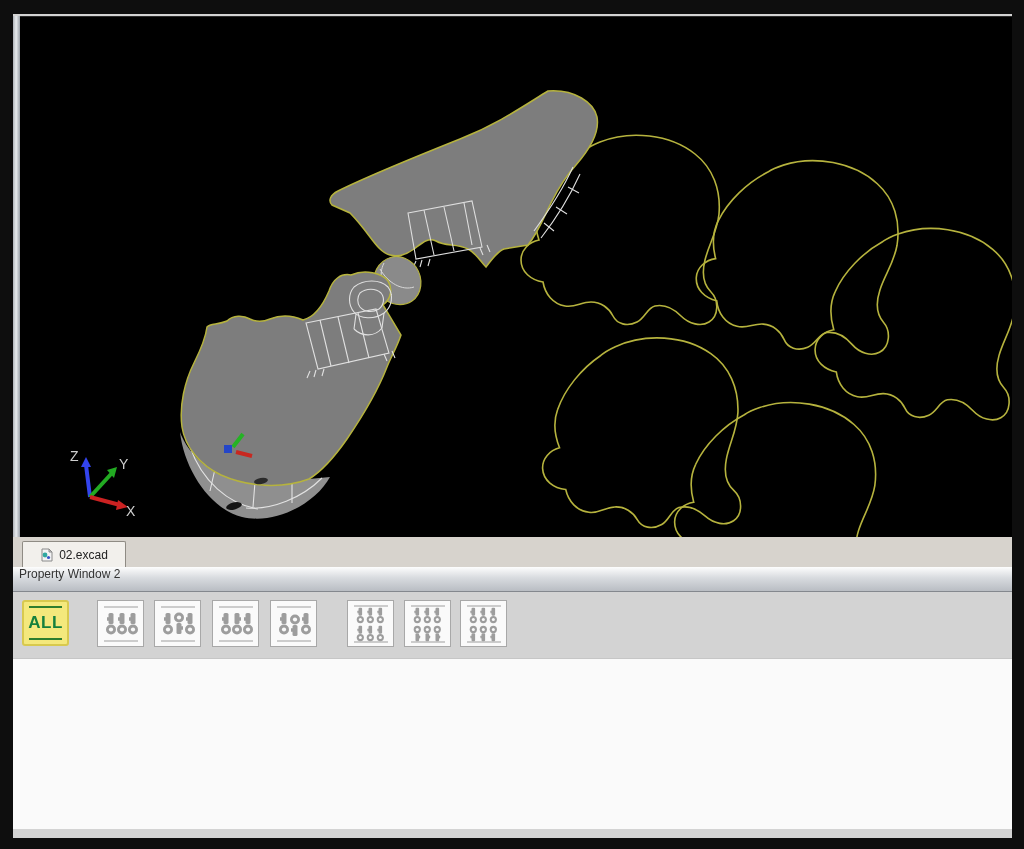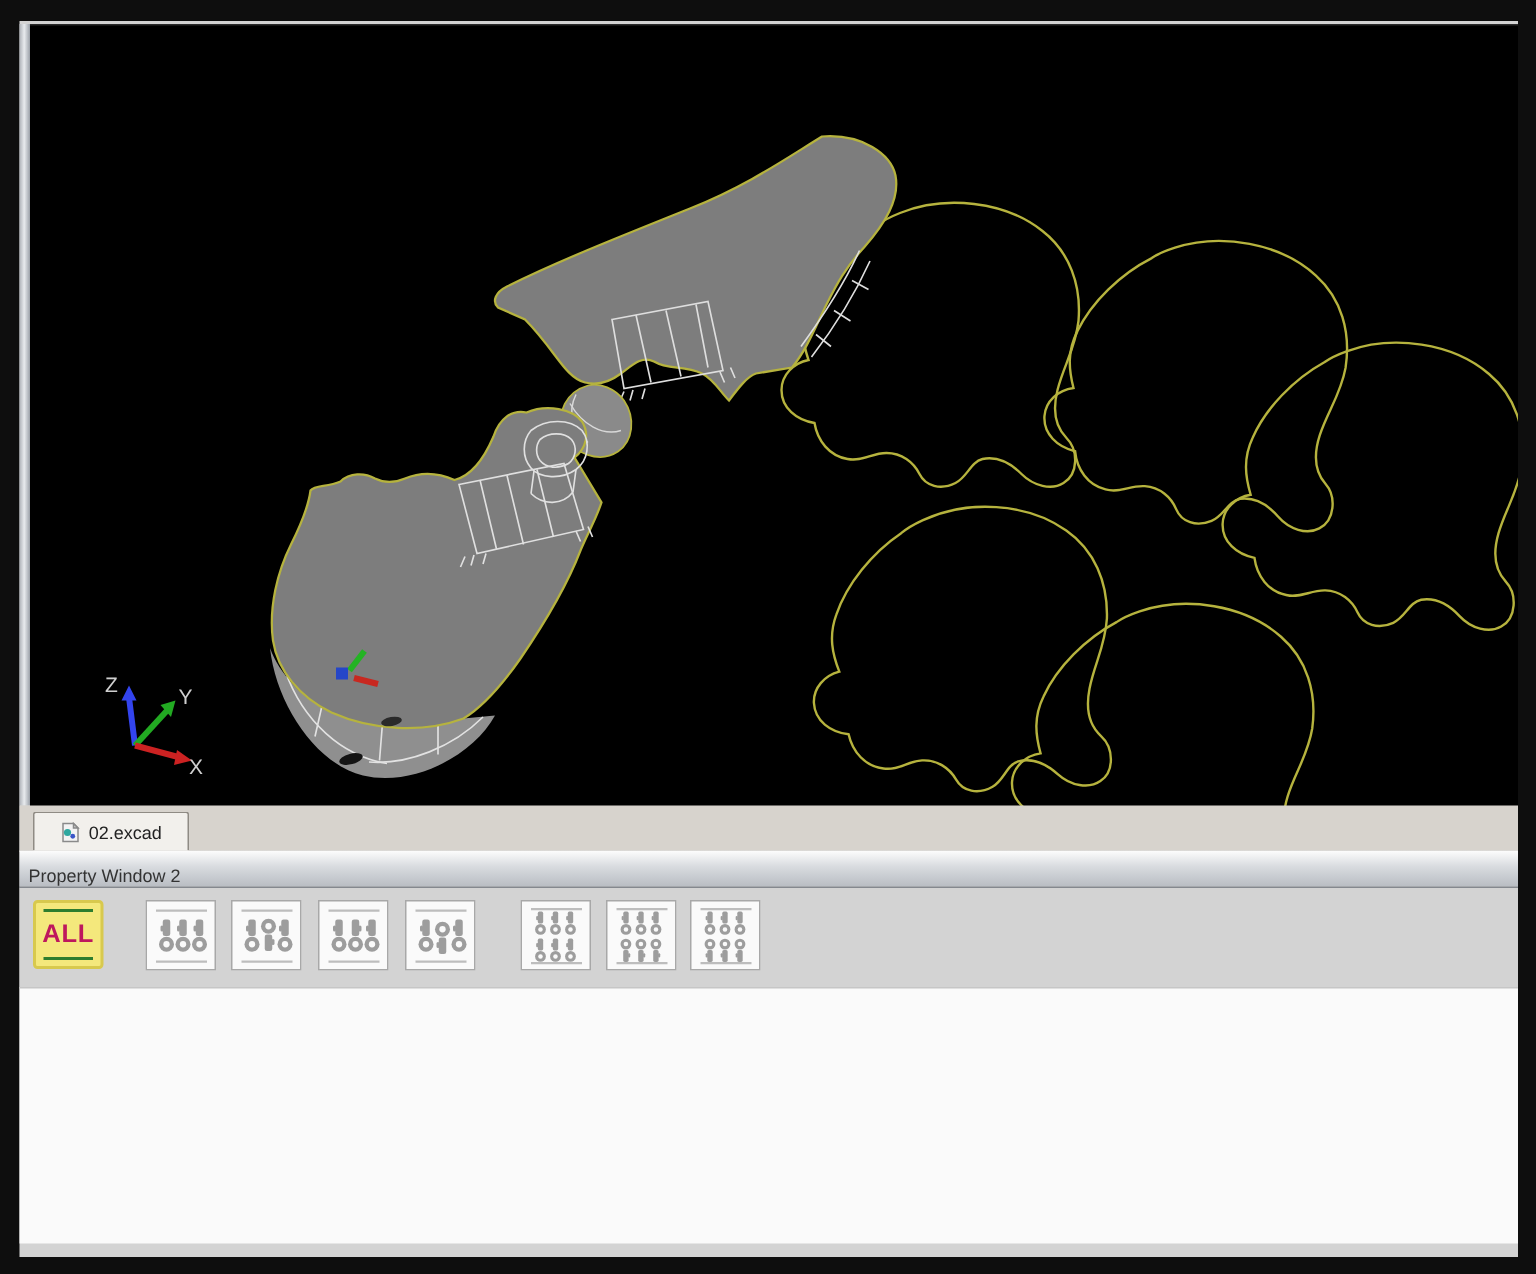--- a/index.html
+++ b/index.html
@@ -16,29 +16,29 @@
   .tabbar{position:absolute;left:0;top:523px;width:999px;height:30px;background:#d7d3cd;
     border-bottom:1px solid #9a968f;}
   .tab{position:absolute;left:9px;top:4px;height:25px;min-width:86px;background:#f2f0ec;
     border:1px solid #8f8b84;border-bottom:none;border-radius:2px 2px 0 0;
     display:flex;align-items:center;gap:5px;padding:0 8px;font-size:12px;color:#222;justify-content:center;}
   .tab .ficon{width:14px;height:14px;position:relative;flex:0 0 auto;}
 
   
   .prop-header{position:absolute;left:0;top:553px;width:999px;height:25px;
     background:linear-gradient(#fdfdfd,#d8dbdf 45%,#b9bdc3);
-    border-bottom:1px solid #84888e;display:flex;align-items:flex-end;
+    border-bottom:1px solid #84888e;display:flex;align-items:flex-start;
     font-size:12px;color:#333;padding-left:6px;box-sizing:border-box;}
 
   
   .toolbar{position:absolute;left:0;top:578px;width:999px;height:66px;background:#d3d3d3;}
   .all-btn{position:absolute;left:9px;top:8px;width:47px;height:46px;background:#f4e87c;
     border:2px solid #d8c94e;border-radius:3px;box-sizing:border-box;
     display:flex;align-items:center;justify-content:center;
-    font-size:17px;font-weight:bold;color:#be185d;letter-spacing:0.5px;cursor:pointer;}
+    font-size:17px;font-weight:bold;color:#15803d;letter-spacing:0.5px;cursor:pointer;}
   .all-btn::before,.all-btn::after{content:"";position:absolute;left:5px;right:5px;height:2px;background:#2e7d2e;}
   .all-btn::before{top:4px;} .all-btn::after{bottom:4px;}
   .pbtn{position:absolute;top:8px;width:47px;height:47px;background:#fafafa;
     border:1px solid #a8a8a8;box-sizing:border-box;display:flex;align-items:center;justify-content:center;cursor:pointer;}
   .pbtn svg{display:block;}
 
   
   .content{position:absolute;left:0;top:644px;width:999px;height:170px;
     background:#fafafa;border-top:1px solid #c6c6c6;}
 </style>

